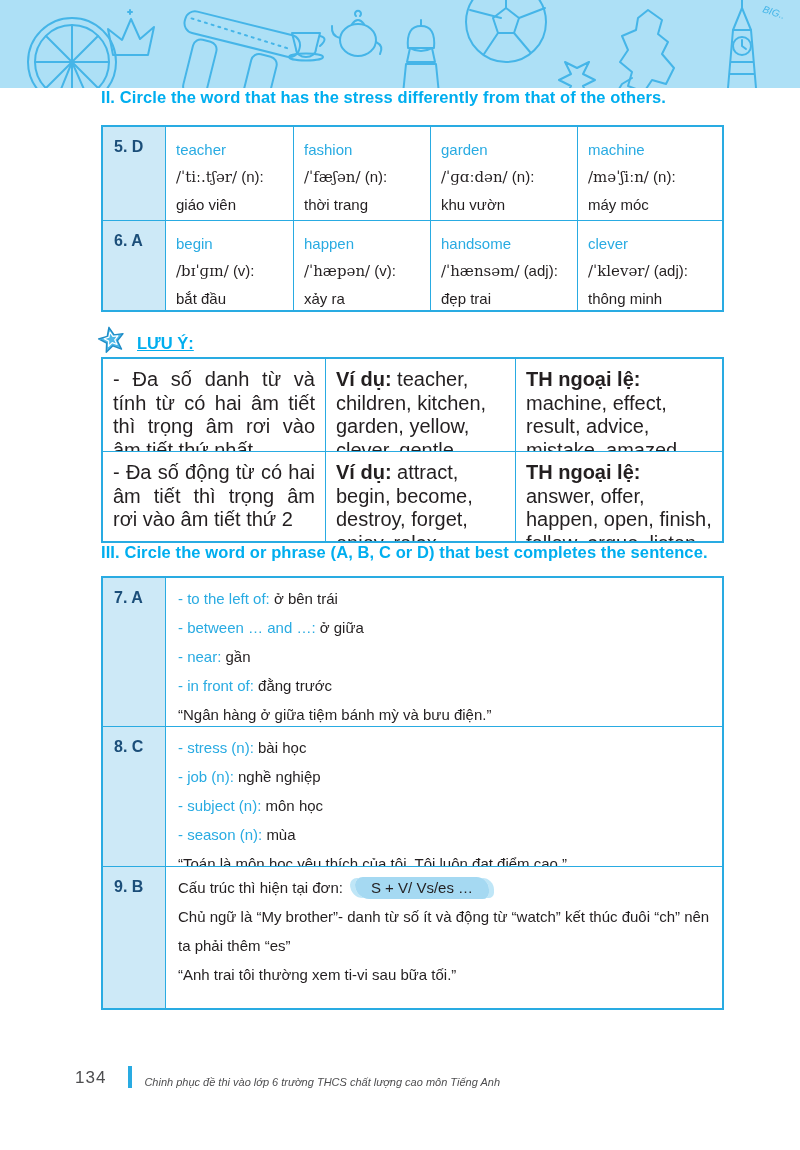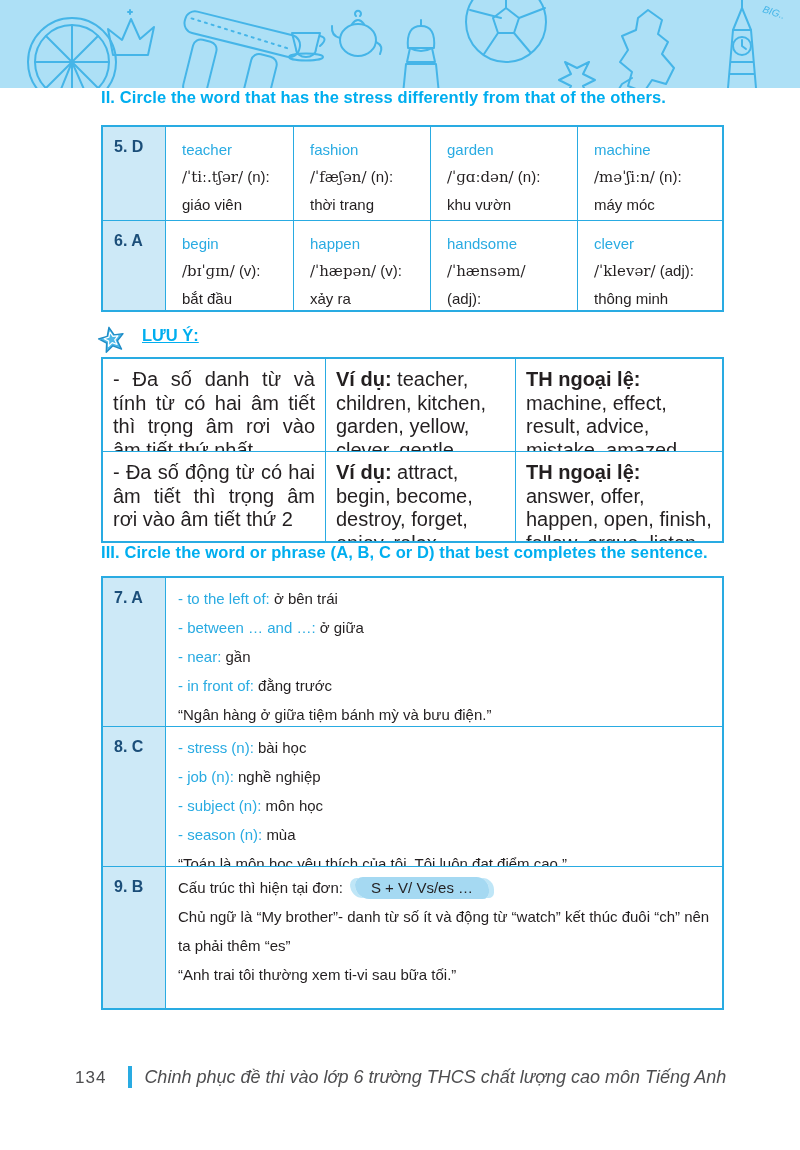--- a/index.html
+++ b/index.html
@@ -17,37 +17,37 @@
   .band svg { display:block; }
 
   main { position:absolute; top:88px; left:93px; width:623px;margin-left:8px; }
 
   h2.sec { color:#00aeef; font-size:16.5px; font-weight:bold; margin:0; letter-spacing:0.1px; }
   .sec2h { margin-top:30px; }
   .sec3h { margin-top:22px; }
 
   
   .t { display:grid; border:2px solid #29abe2; background:#fff; }
-  .cell { padding:8px 16px; overflow:hidden; }
+  .cell { padding:8px 10px; overflow:hidden; }
   .bl { border-left:1.5px solid #29abe2; }
   .bt { border-top:1.5px solid #29abe2; }
 
   .labelcell {
     background:#cde9f7; color:#1b4e79; font-weight:bold; font-size:16px;
     padding:11px 0 0 11px;
   }
 
   
   .t1 { grid-template-columns:62px 128px 137px 147px auto; grid-template-rows:93px 90px; margin-top:18px; }
   .wcell { font-size:15px; line-height:27px; padding-top:9px; }
   .word { color:#29abe2; }
   .phon { font-family:"DejaVu Serif", serif; }
 
   
-  .note-head { display:flex; align-items:flex-start; gap:17px; margin:14px 0 4px -3px; }
+  .note-head { display:flex; align-items:flex-end; gap:12px; margin:14px 0 4px -3px; }
   .note-label { color:#00aeef; font-weight:bold; font-size:16.5px; text-decoration:underline; }
   .star { transform:rotate(-12deg); }
 
   
   .nt { grid-template-columns:222px 190px auto; grid-template-rows:92px 90px; font-size:20px; }
   .nt .cell { line-height:23.5px; padding:9px 10px; }
   .rulecell { text-align:justify; }
   .blbl { font-weight:bold; }
 
   
@@ -59,21 +59,21 @@
     padding:2px 16px 3px 16px;
     margin-left:12px;
     border-radius:10px 16px 8px 18px;
     box-shadow:6px 0 0 -1px #bfe6f7, -6px 0 0 -1px #bfe6f7;
   }
 
   
   .footer { position:absolute; top:1066px; left:75px; display:flex; align-items:flex-end; }
   .pageno { font-size:17px; color:#4d4d4f; letter-spacing:1px; }
   .vbar { width:4px; height:22px; background:#29abe2; margin:0 12px 0 22px; }
-  .booktitle { font-style:italic; font-size:18px; color:#4d4d4f; }
+  .booktitle { font-style:italic; font-size:11px; color:#4d4d4f; }
 </style>
 </head>
 <body>
 
 <div class="page">
 
   <div class="band">
     <svg width="800" height="88" viewBox="0 0 800 88">
       <g stroke="#45b5e8" fill="none" stroke-width="2" stroke-linecap="round" stroke-linejoin="round">
         <g>

